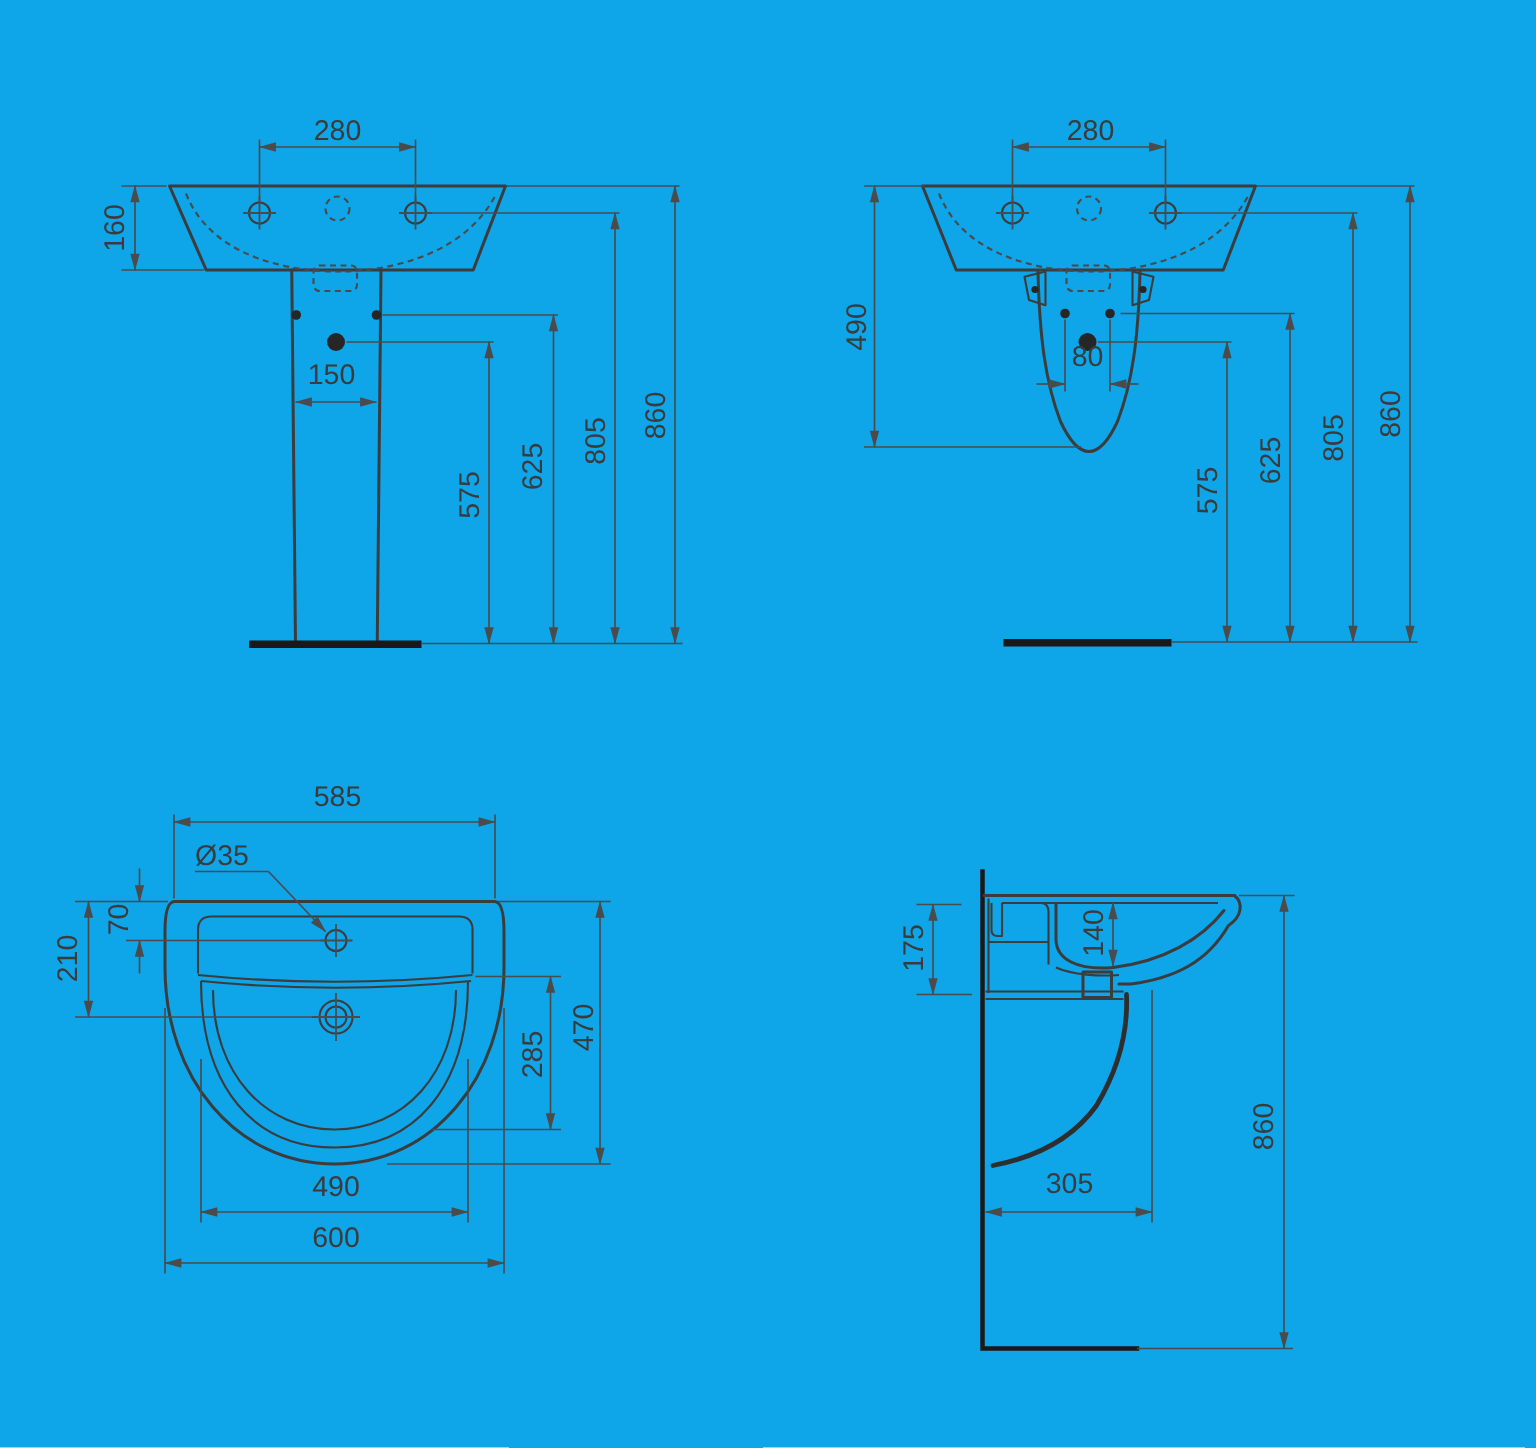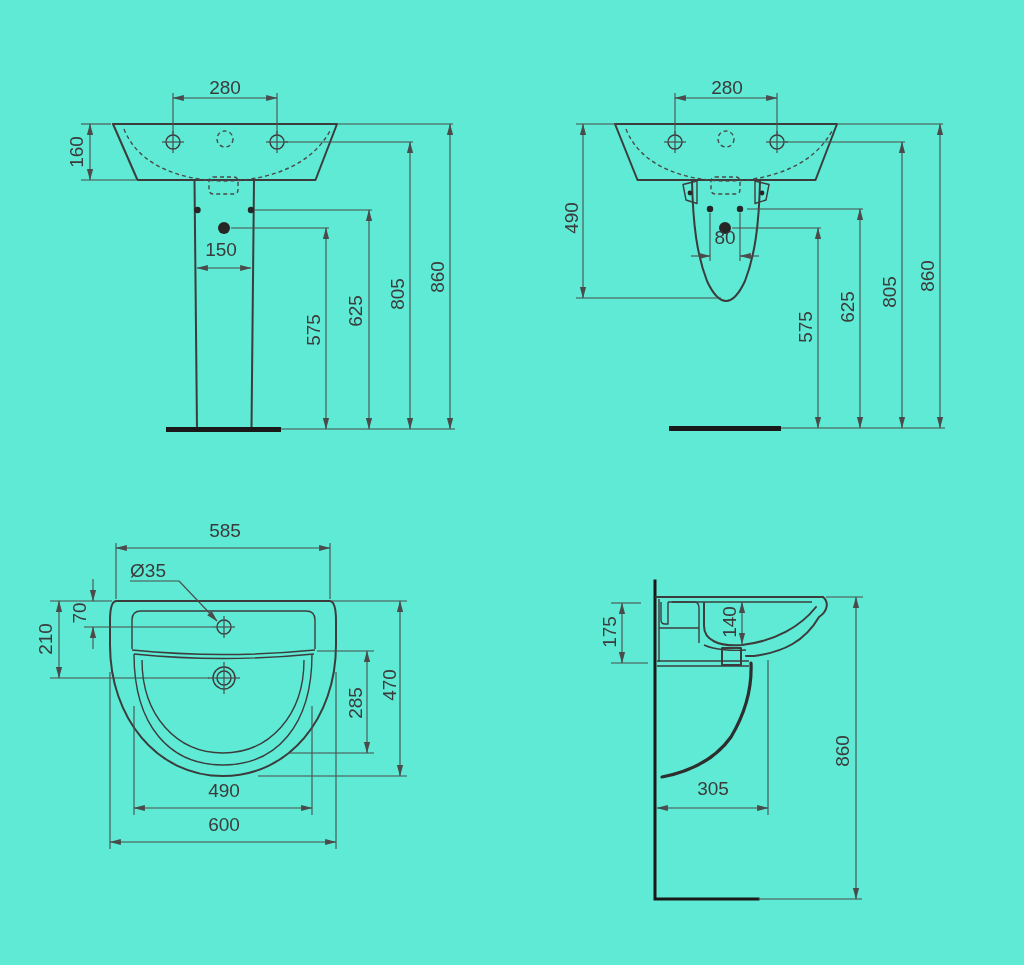--- a/index.html
+++ b/index.html
@@ -1,16 +1,16 @@
 <!DOCTYPE html>
 <html><head>
 <meta charset="utf-8">
 <style>
   html,body{margin:0;padding:0;background:#ffffff;}
-  #canvas{position:relative;width:1024px;height:965px;background:#5eead4;overflow:hidden;}
+  #canvas{position:relative;width:1024px;height:965px;background:#0ea5e9;overflow:hidden;}
   svg{display:block;}
   .ol   {stroke:#3c3c3c;stroke-width:2;fill:none;stroke-linejoin:round;stroke-linecap:round;}
   .olt  {stroke:#3c3c3c;stroke-width:1.4;fill:none;stroke-linejoin:round;}
   .dsh  {stroke:#4a4a4a;stroke-width:1.4;fill:none;stroke-dasharray:4 3;}
   .dim  {stroke:#4b4b4b;stroke-width:1.1;fill:none;}
   .crs  {stroke:#4b4b4b;stroke-width:1.2;fill:none;}
   .heavy{stroke:#191919;stroke-width:3;fill:none;stroke-linecap:square;}
   .floorline{stroke:#191919;stroke-width:5;fill:none;}
   .pedcurve{stroke:#2e2e2e;stroke-width:3.2;fill:none;stroke-linecap:round;}
   .dot{fill:#262626;stroke:none;}

